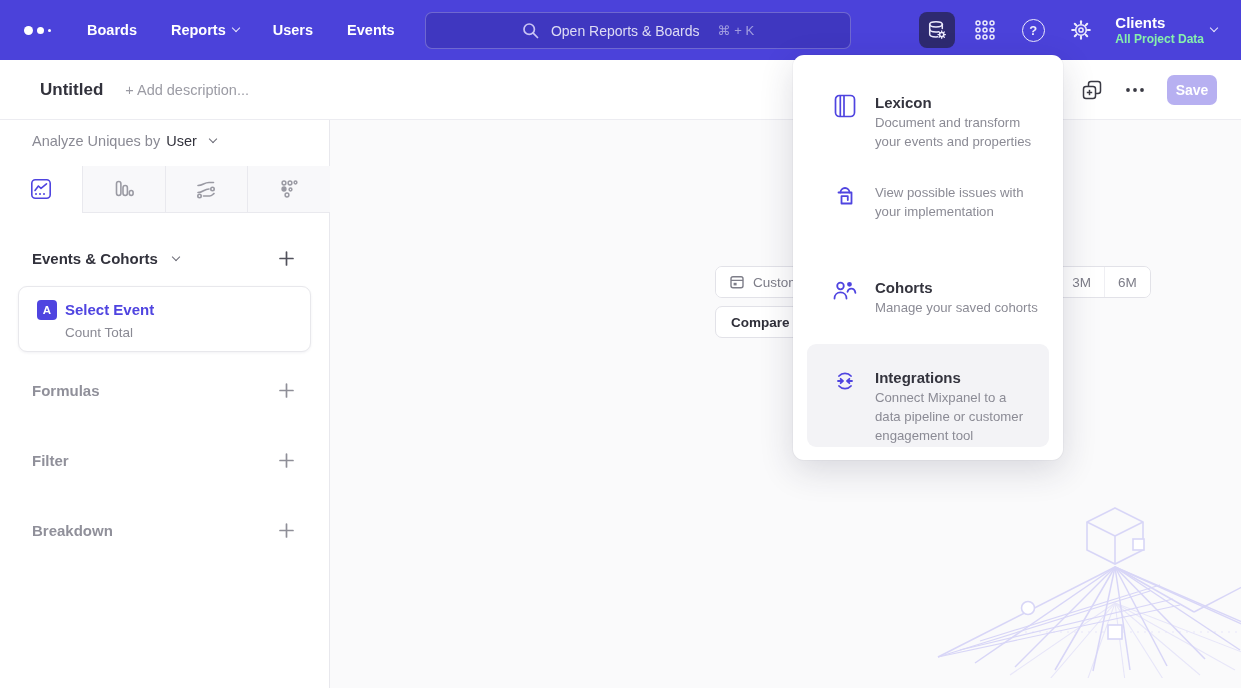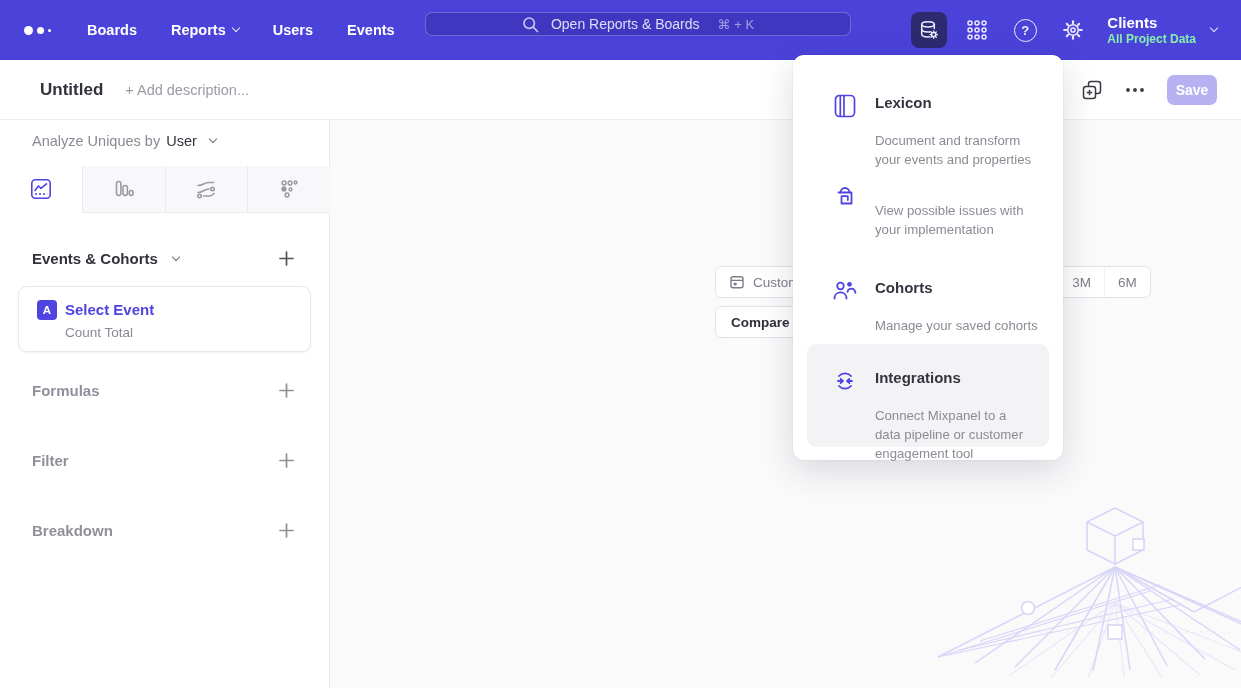--- a/index.html
+++ b/index.html
@@ -12,33 +12,33 @@
   .logo { display:flex; align-items:center; gap:4px; margin-left:24px; cursor:pointer; }
   .logo .d1{width:9px;height:9px;border-radius:50%;background:#fff;}
   .logo .d2{width:7px;height:7px;border-radius:50%;background:#fff;}
   .logo .d3{width:3px;height:3px;border-radius:50%;background:#fff;}
   .nav-links { display:flex; align-items:center; margin-left:36px; gap:34px; }
   .nav-link { color:#fff; font-size:14.5px; font-weight:600; cursor:pointer; display:flex; align-items:center; }
   .chev { display:inline-block; width:6px; height:6px; border-right:1.6px solid; border-bottom:1.6px solid;
     transform:rotate(45deg); margin-left:7px; position:relative; top:-2px; }
   .chev-white { border-color:#e9e7fb; }
   .chev-dark { border-color:#6b6b76; }
-  .searchbar { position:absolute; left:425px; top:12px; width:426px; height:24px;
+  .searchbar { position:absolute; left:425px; top:12px; width:426px; height:37px;
     background:rgba(10,5,80,0.18); border:1px solid rgba(255,255,255,0.25); border-radius:7px;
     display:flex; align-items:center; justify-content:center; gap:12px; cursor:text; }
   .searchbar .ph { color:rgba(255,255,255,0.82); font-size:14px; }
   .searchbar .kbd { color:rgba(255,255,255,0.5); font-size:13px; margin-left:6px; }
   .nav-right { position:absolute; right:0; top:0; height:60px; display:flex; align-items:center;
     gap:12px; padding-right:24px; }
   .iconbtn { width:36px; height:36px; border:none; background:transparent; border-radius:8px;
     display:flex; align-items:center; justify-content:center; cursor:pointer; }
   .iconbtn.active { background:#2e2a70; }
   .helpring { width:23px; height:23px; border:1.8px solid #eceafc; border-radius:50%;
     display:flex; align-items:center; justify-content:center; color:#eceafc; font-size:13px; font-weight:700; }
-  .project { display:flex; align-items:center; gap:8px; cursor:pointer; margin-left:4px; }
+  .project { display:flex; align-items:center; gap:0; cursor:pointer; margin-left:4px; }
   .project .pname { color:#fff; font-size:15px; font-weight:700; line-height:18px; }
   .project .pscope { color:#86efac; font-size:12px; font-weight:700; line-height:15px; }
 
   
   .header { position:absolute; left:0; top:60px; width:1241px; height:60px; background:#fff;
     border-bottom:1px solid #ececf1; display:flex; align-items:center; z-index:5; }
   .header .title { margin-left:40px; font-size:17px; font-weight:700; color:#32323c; cursor:text; }
   .header .desc { margin-left:22px; font-size:14.5px; color:#9b9ba4; cursor:text; }
   .header-right { position:absolute; right:24px; top:0; height:60px; display:flex; align-items:center; gap:22px; }
   .hbtn { background:none; border:none; cursor:pointer; display:flex; align-items:center; }
@@ -79,21 +79,21 @@
     border:1px solid #e2e2e8; border-radius:7px; font-family:inherit; font-size:13.5px; color:#2f2f39;
     font-weight:600; display:flex; align-items:center; cursor:pointer; z-index:6; }
   .wire { position:absolute; left:585px; top:383px; z-index:1; }
 
   
   .flyout { position:absolute; left:793px; top:55px; width:270px; height:405px; background:#fff;
     border-radius:11px; box-shadow:0 10px 34px rgba(40,40,70,0.16), 0 0 0 1px rgba(40,40,70,0.03); z-index:100; }
   .mi { position:absolute; left:39px; right:16px; display:flex; gap:17px; cursor:pointer; }
   .mi .micon { flex:none; width:26px; }
   .mi .mtitle { font-size:15px; font-weight:700; color:#34343e; line-height:20px; display:flex; align-items:center; }
-  .mi .mdesc { font-size:13.2px; color:#8b8b95; line-height:19px; margin-top:18px; }
+  .mi .mdesc { font-size:13.2px; color:#8b8b95; line-height:19px; margin-top:0; }
   .beta { display:inline-block; margin-left:8px; background:#8b80ed; color:#fff; font-size:9px;
     font-weight:700; letter-spacing:0.5px; padding:2.5px 6px; border-radius:3px; }
   .mhover { position:absolute; left:14px; right:14px; top:289px; height:103px; background:#f3f3f6;
     border-radius:9px; cursor:pointer; }
   .mhover .mi { left:25px; right:16px; top:24px; }
 </style>
 </head>
 <body>
 
 <div class="nav">

